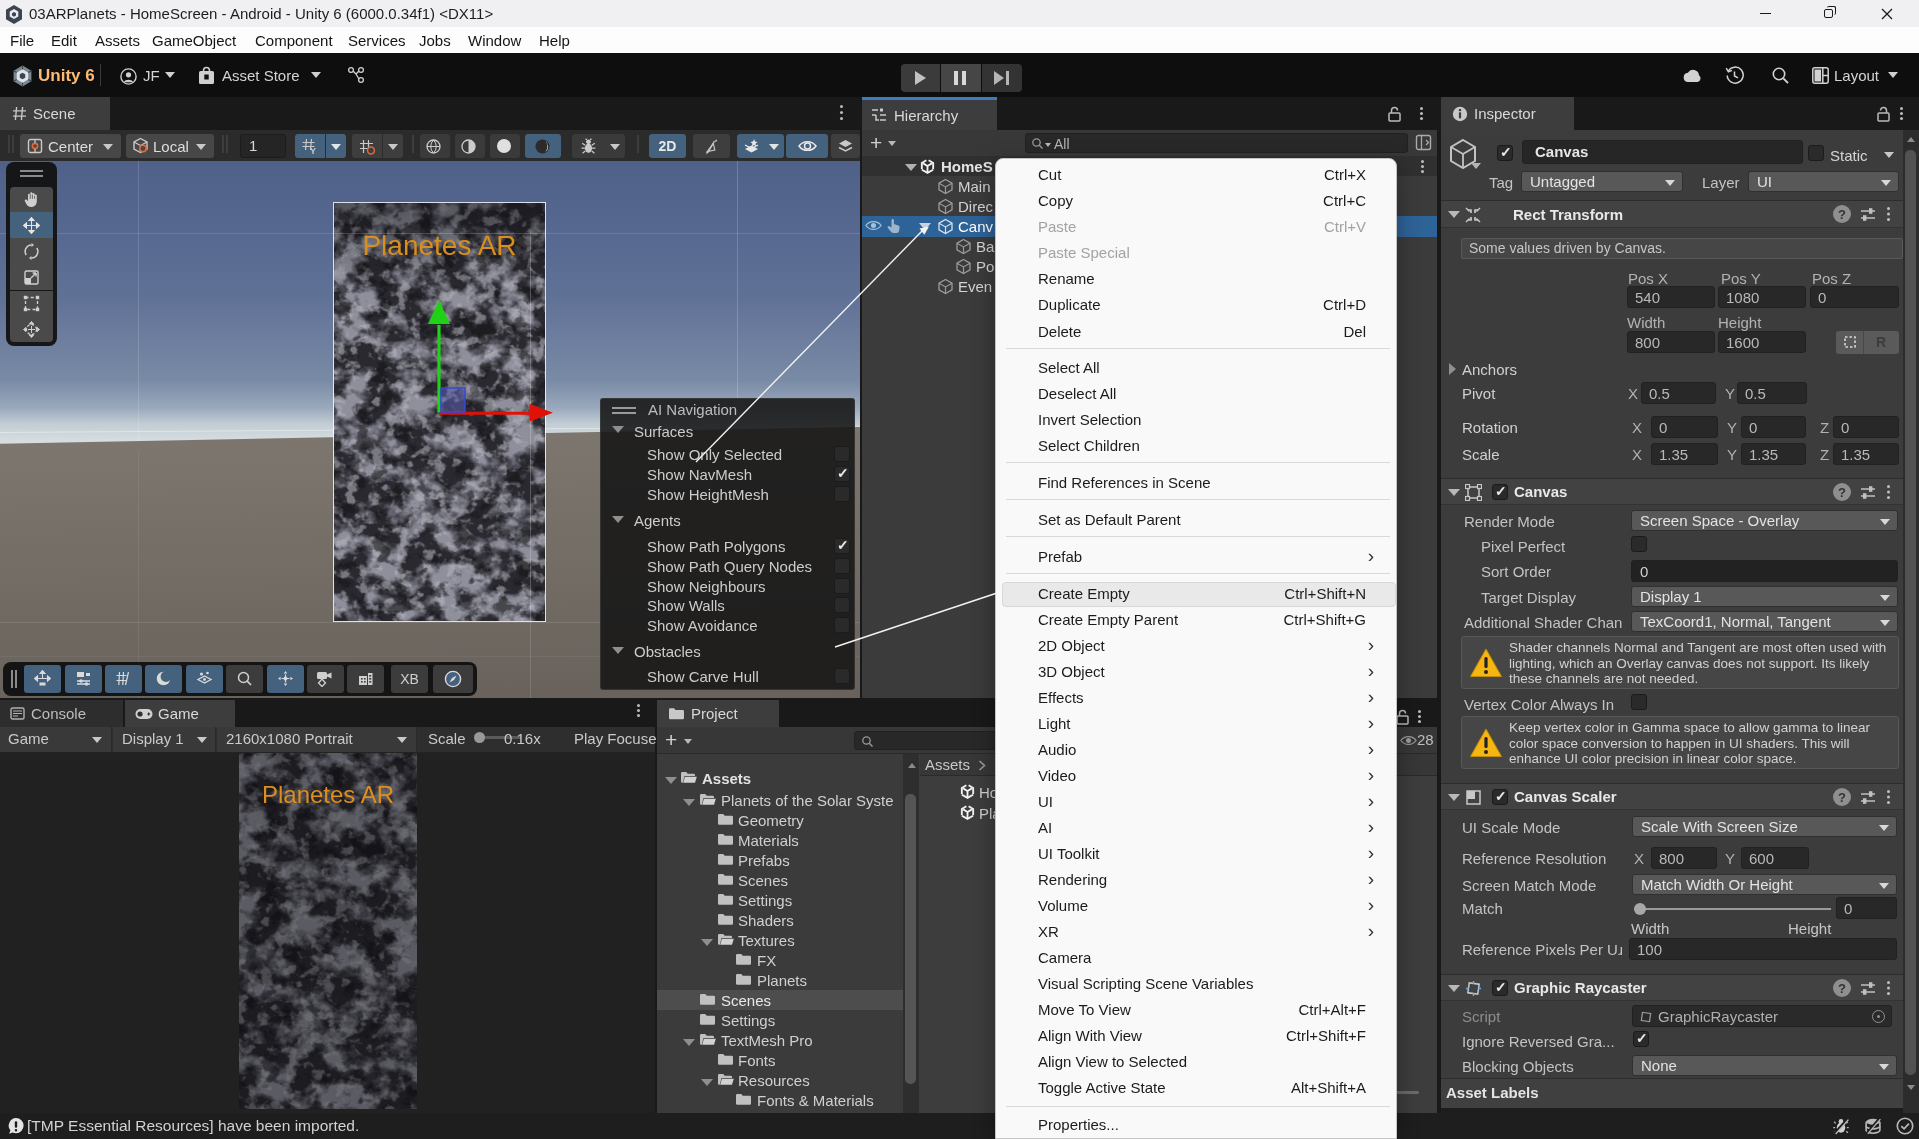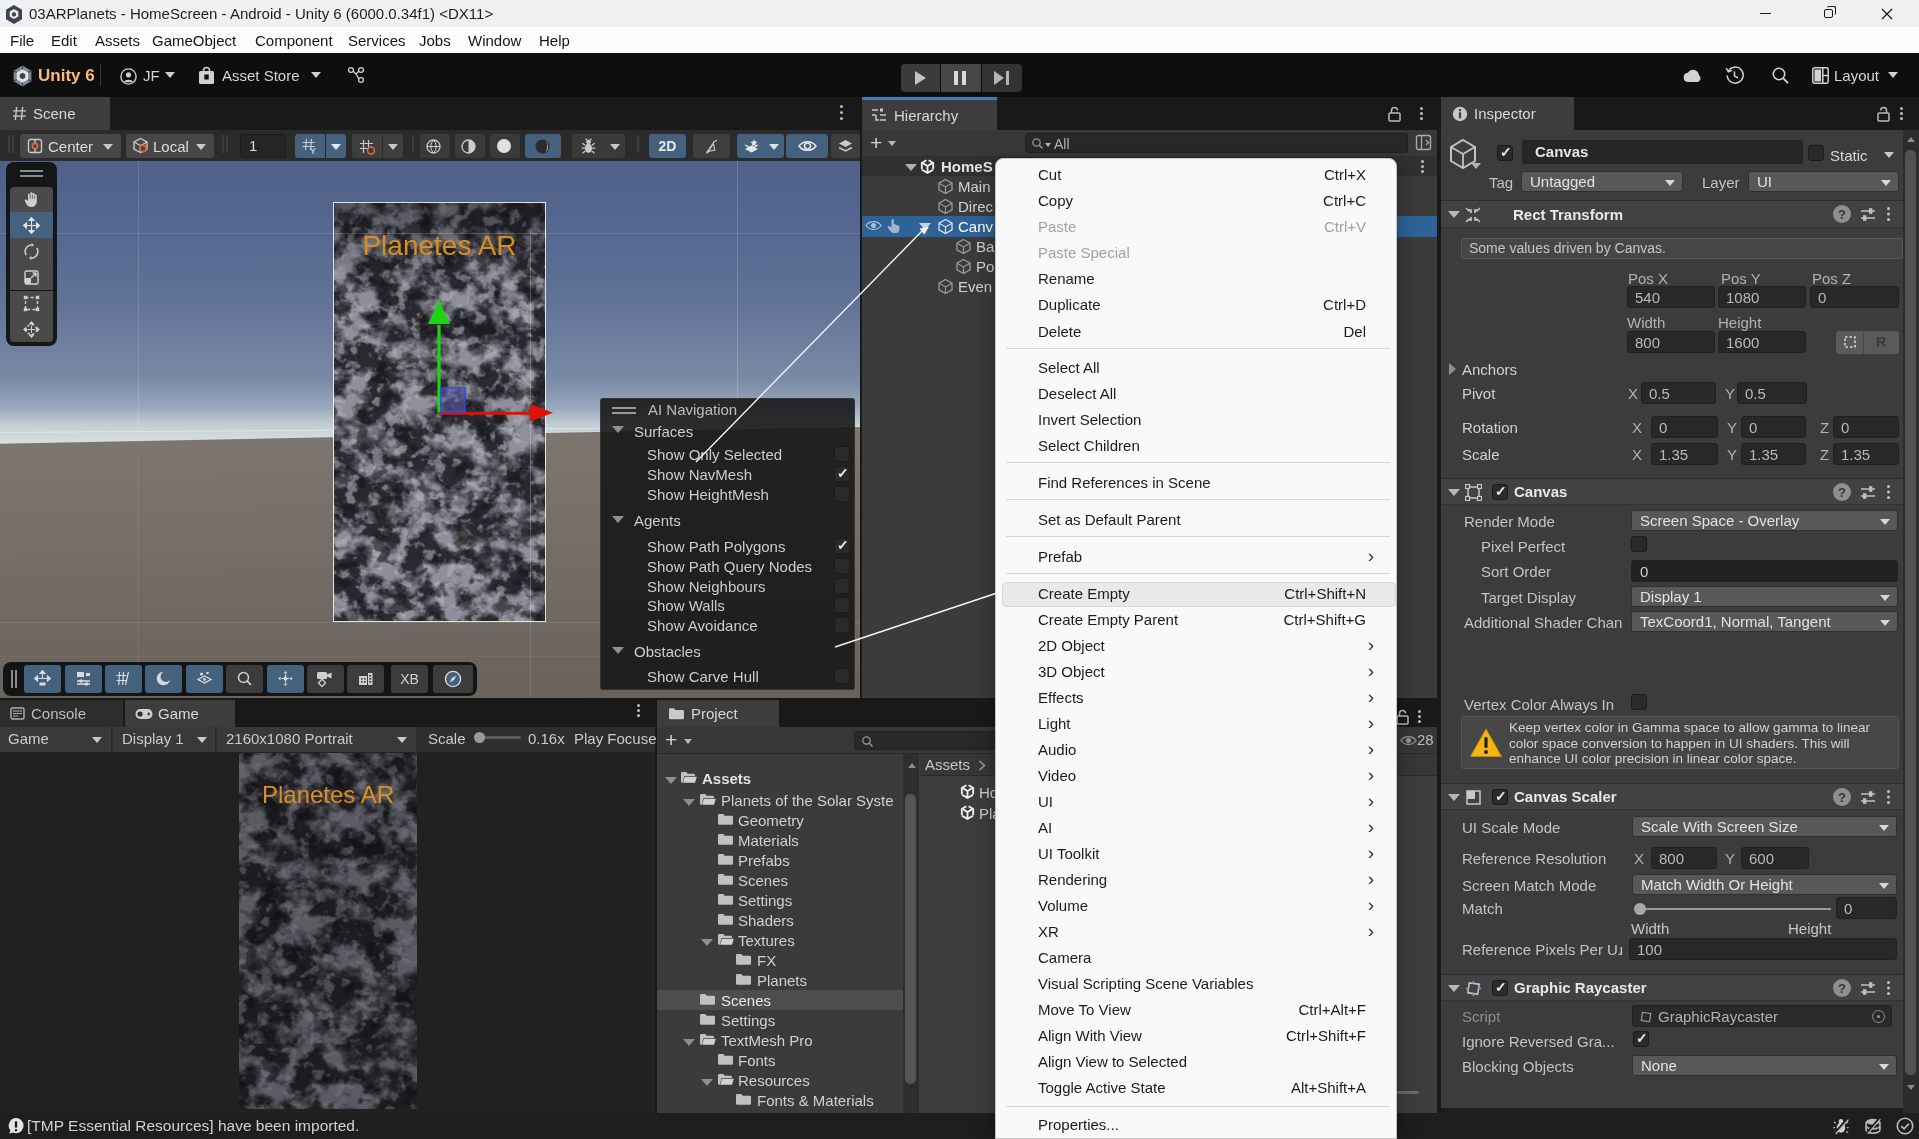--- a/index.html
+++ b/index.html
@@ -572,21 +572,21 @@
         <span class="abs" style="left:9px;top:3px;">Display 1</span>
           <div class="caret" style="left:84px;top:10px;"></div>
       </div>
       <div class="abs" style="left:217px;top:0;width:200px;height:25px;background:#393939;border-right:1px solid #2a2a2a;">
         <span class="abs" style="left:9px;top:3px;">2160x1080 Portrait</span>
           <div class="caret" style="left:180px;top:10px;"></div>
       </div>
       <div class="abs" style="left:428px;top:3px;">Scale</div>
       <div class="abs" style="left:475px;top:9px;width:46px;height:3px;background:#5a5a5a;border-radius:2px;"></div>
       <div class="abs" style="left:474px;top:5px;width:11px;height:11px;background:#999;border-radius:50%;"></div>
-      <div class="abs" style="left:528px;top:3px;text-align:right;">0.16x</div>
+      <div class="abs" style="left:504px;top:3px;text-align:right;">0.16x</div>
       <div class="abs" style="left:574px;top:3px;white-space:nowrap;">Play Focuse</div>
     </div>
 
     <div class="abs" style="left:0;top:53px;width:655px;height:360px;background:#212121;overflow:hidden;">
       <div class="abs" style="left:239px;top:0px;width:178px;height:356px;overflow:hidden;">
         <svg width="178" height="356" viewBox="16 30 178 356">
           <rect x="0" y="0" width="211" height="418" fill="#232228"></rect>
           <rect x="0" y="0" width="211" height="418" fill="#73737e" filter="url(#m1)"></rect>
           <rect x="0" y="0" width="211" height="418" fill="#97979f" filter="url(#m2)" opacity="0.5"></rect>
           <rect x="0" y="0" width="211" height="418" fill="#101014" filter="url(#m3)" opacity="0.55"></rect>
@@ -887,20 +887,28 @@
     <div class="ilabel" style="left:40px;top:492px;">Target Display</div>
     <div class="drop" style="left:190px;top:489px;width:267px;height:21px;">
         <span style="position:absolute;left:8px;top:1px;">Display 1</span>
         <div class="caret" style="left:248px;top:8px;border-top-color:#d8d8d8;"></div>
       </div>
     <div class="ilabel" style="left:23px;top:517px;">Additional Shader Chan</div>
     <div class="drop" style="left:190px;top:514px;width:267px;height:21px;">
         <span style="position:absolute;left:8px;top:1px;">TexCoord1, Normal, Tangent</span>
         <div class="caret" style="left:248px;top:8px;border-top-color:#d8d8d8;"></div>
       </div>
+    <div class="abs" style="left:20px;top:539px;width:438px;height:53px;background:#464646;border:1px solid #585858;border-radius:3px;">
+      <svg class="abs" style="left:7px;top:10px;" width="34" height="32" viewBox="0 0 34 32">
+          <path d="M17 2 L32.5 29.5 L1.5 29.5 Z" fill="#f5b512" stroke="#c28c00" stroke-width="1"></path>
+          <rect x="15.4" y="10" width="3.2" height="11" rx="1.5" fill="#222"></rect>
+          <circle cx="17" cy="25" r="2" fill="#222"></circle>
+        </svg>
+      <div class="abs" style="left:47px;top:3px;font-size:13.5px;color:#d2d2d2;line-height:15.5px;">Shader channels Normal and Tangent are most often used with<br>lighting, which an Overlay canvas does not support. Its likely<br>these channels are not needed.</div>
+    </div>
     <div class="ilabel" style="left:23px;top:599px;">Vertex Color Always In</div>
     <div class="cb" style="left:190px;top:597px;"></div>
     <div class="abs" style="left:20px;top:619px;width:438px;height:53px;background:#464646;border:1px solid #585858;border-radius:3px;">
       <svg class="abs" style="left:7px;top:10px;" width="34" height="32" viewBox="0 0 34 32">
           <path d="M17 2 L32.5 29.5 L1.5 29.5 Z" fill="#f5b512" stroke="#c28c00" stroke-width="1"></path>
           <rect x="15.4" y="10" width="3.2" height="11" rx="1.5" fill="#222"></rect>
           <circle cx="17" cy="25" r="2" fill="#222"></circle>
         </svg>
       <div class="abs" style="left:47px;top:3px;font-size:13.5px;color:#d2d2d2;line-height:15.5px;">Keep vertex color in Gamma space to allow gamma to linear<br>color space conversion to happen in UI shaders. This will<br>enhance UI color precision in linear color space.</div>
     </div>
@@ -984,20 +992,23 @@
         </div>
     </div>
     <div class="ilabel" style="left:21px;top:936px;">Ignore Reversed Gra...</div>
     <div class="cb checked" style="left:192px;top:934px;"></div>
     <div class="ilabel" style="left:21px;top:961px;">Blocking Objects</div>
     <div class="drop" style="left:191px;top:958px;width:265px;height:21px;">
         <span style="position:absolute;left:8px;top:1px;">None</span>
         <div class="caret" style="left:246px;top:8px;border-top-color:#d8d8d8;"></div>
       </div>
 
+    <div class="abs" style="left:0;top:981px;width:478px;height:30px;background:#404040;border-top:1px solid #2c2c2c;">
+      <div class="abs bold" style="left:5px;top:5px;font-size:15px;color:#e4e4e4;">Asset Labels</div>
+    </div>
     <div class="abs" style="left:0;top:1011px;width:478px;height:5px;background:#1d1d1d;"></div>
 
     <div class="abs" style="left:462px;top:33px;width:16px;height:983px;background:#2c2c2c;">
       <div class="abs" style="left:4px;top:7px;width:0;height:0;border-left:4px solid transparent;border-right:4px solid transparent;border-bottom:5px solid #8a8a8a;"></div>
       <div class="abs" style="left:2px;top:20px;width:11px;height:925px;background:#525252;border-radius:5px;"></div>
       <div class="abs" style="left:4px;top:955px;width:0;height:0;border-left:4px solid transparent;border-right:4px solid transparent;border-top:5px solid #8a8a8a;"></div>
     </div>
   </div>
 
   <div class="abs" id="statusbar" style="left:0;top:1113px;width:1919px;height:26px;background:#1e1e1e;">

